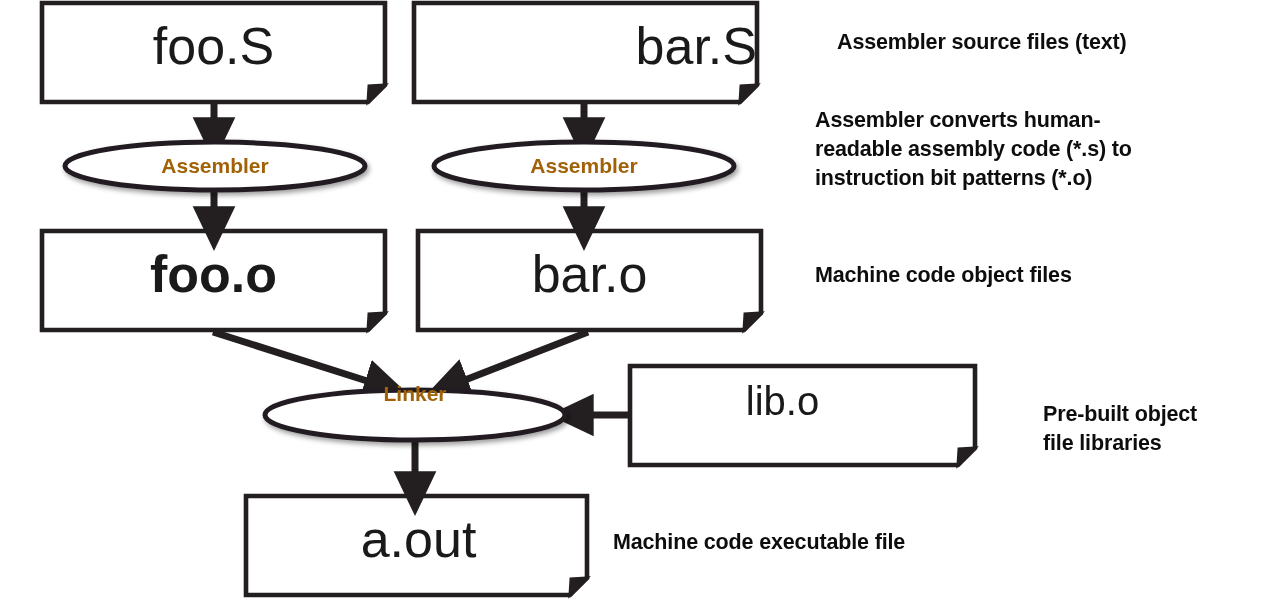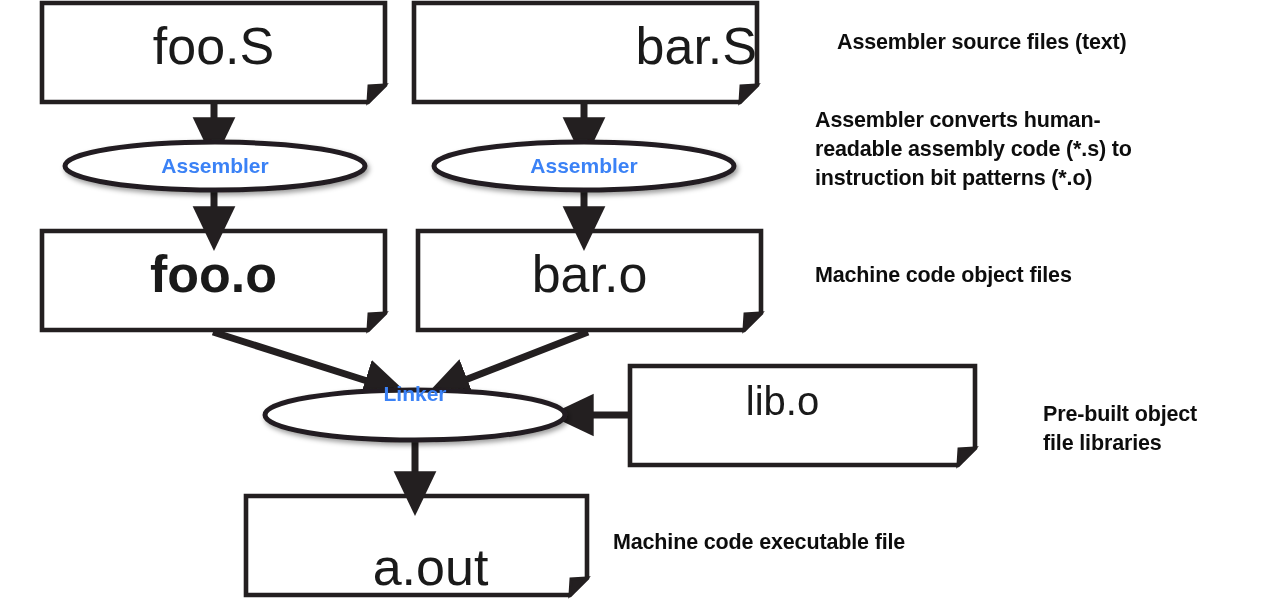--- a/index.html
+++ b/index.html
@@ -38,21 +38,21 @@
     font-weight: normal;
     color: #1a1a1a;
     text-align: center;
     white-space: nowrap;
   }
   .node-label {
     position: absolute;
     font-family: "Liberation Sans", sans-serif;
     font-weight: bold;
     font-size: 21px;
-    color: #3b82f6;
+    color: #a16207;
     text-align: center;
     white-space: nowrap;
   }
 </style>
 </head>
 <body>
 
 <svg id="canvas" viewBox="0 0 1270 607" xmlns="http://www.w3.org/2000/svg">
   <defs>
     <filter id="softshadow" x="-30%" y="-30%" width="180%" height="200%">
@@ -108,21 +108,21 @@
   <ellipse cx="215" cy="166" rx="150" ry="24" fill="#ffffff" stroke="#231f20" stroke-width="5" filter="url(#softshadow)"></ellipse>
   <ellipse cx="584" cy="166" rx="150" ry="24" fill="#ffffff" stroke="#231f20" stroke-width="5" filter="url(#softshadow)"></ellipse>
   <ellipse cx="415" cy="415" rx="150" ry="25" fill="#ffffff" stroke="#231f20" stroke-width="5" filter="url(#softshadow)"></ellipse>
 </svg>
 
 <div class="doc-label" style="left:42px; top:16px; width:343px; font-size:52px;">foo.S</div>
 <div class="doc-label" style="left:414px; top:16px; width:343px; font-size:52px;text-align:right;">bar.S</div>
 <div class="doc-label" style="left:42px; top:244px; width:343px; font-size:52px;font-weight:bold;">foo.o</div>
 <div class="doc-label" style="left:418px; top:244px; width:343px; font-size:52px;">bar.o</div>
 <div class="doc-label" style="left:610px; top:379px; width:345px; font-size:40px;text-align:center;">lib.o</div>
-<div class="doc-label" style="left:260px; top:509px; width:341px; font-size:52px;margin-top:28px;">a.out</div>
+<div class="doc-label" style="left:248px; top:509px; width:341px; font-size:52px;">a.out</div>
 
 <div class="node-label" style="left:65px; top:154px; width:300px;">Assembler</div>
 <div class="node-label" style="left:434px; top:154px; width:300px;">Assembler</div>
 <div class="node-label" style="left:265px; top:382px; width:300px;">Linker</div>
 
 <div class="anno" style="left:837px; top:28px;">Assembler source files (text)</div>
 <div class="anno" style="left:815px; top:106px;">Assembler converts human-
 readable assembly code (*.s) to
 instruction bit patterns (*.o)</div>
 <div class="anno" style="left:815px; top:261px;">Machine code object files</div>

